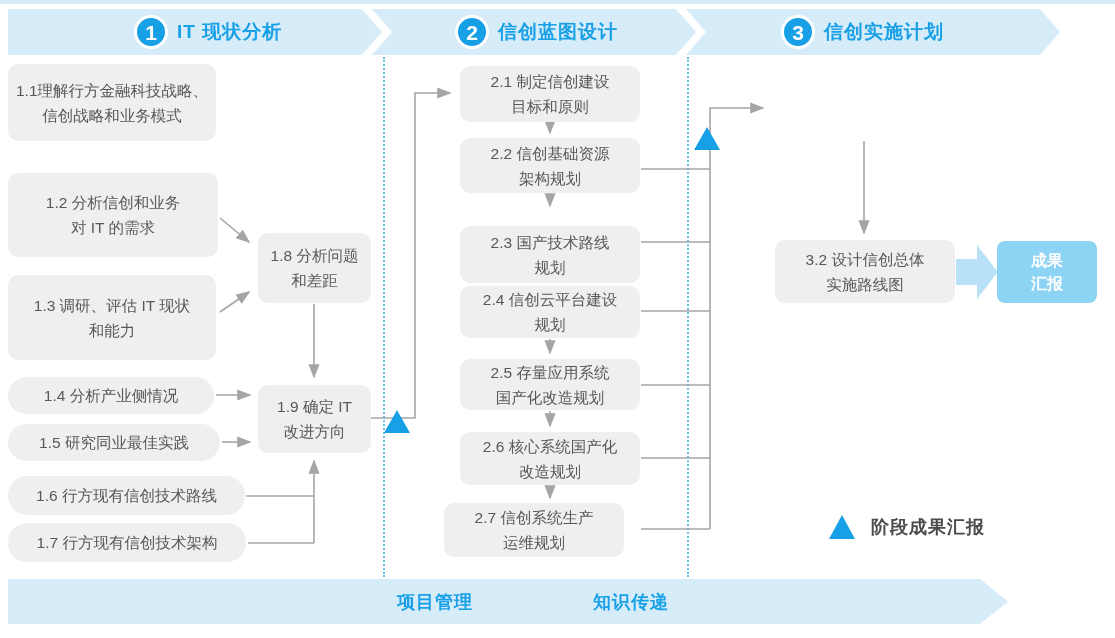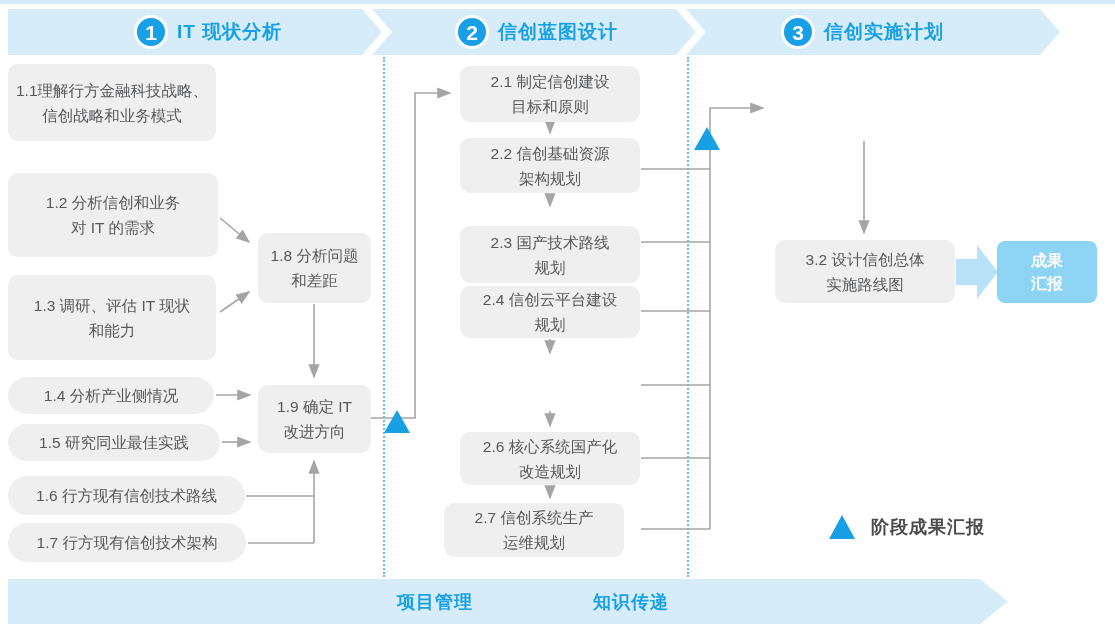--- a/index.html
+++ b/index.html
@@ -136,20 +136,22 @@
 改进方向</div>
 
   <div class="step" style="left:460px;top:66px;width:180px;height:56px;">2.1 制定信创建设
 目标和原则</div>
   <div class="step" style="left:460px;top:138px;width:180px;height:55px;">2.2 信创基础资源
 架构规划</div>
   <div class="step" style="left:460px;top:226px;width:180px;height:57px;">2.3 国产技术路线
 规划</div>
   <div class="step" style="left:460px;top:286px;width:180px;height:52px;">2.4 信创云平台建设
 规划</div>
+  <div class="step" style="left:460px;top:359px;width:180px;height:51px;">2.5 存量应用系统
+国产化改造规划</div>
   <div class="step" style="left:460px;top:432px;width:180px;height:53px;">2.6 核心系统国产化
 改造规划</div>
   <div class="step" style="left:444px;top:503px;width:180px;height:54px;">2.7 信创系统生产
 运维规划</div>
 
   <div class="step" style="left:775px;top:240px;width:180px;height:63px;">3.2 设计信创总体
 实施路线图</div>
 
   <div class="tri" style="left:384px;top:410px;"></div>
   <div class="tri" style="left:694px;top:127px;"></div>

